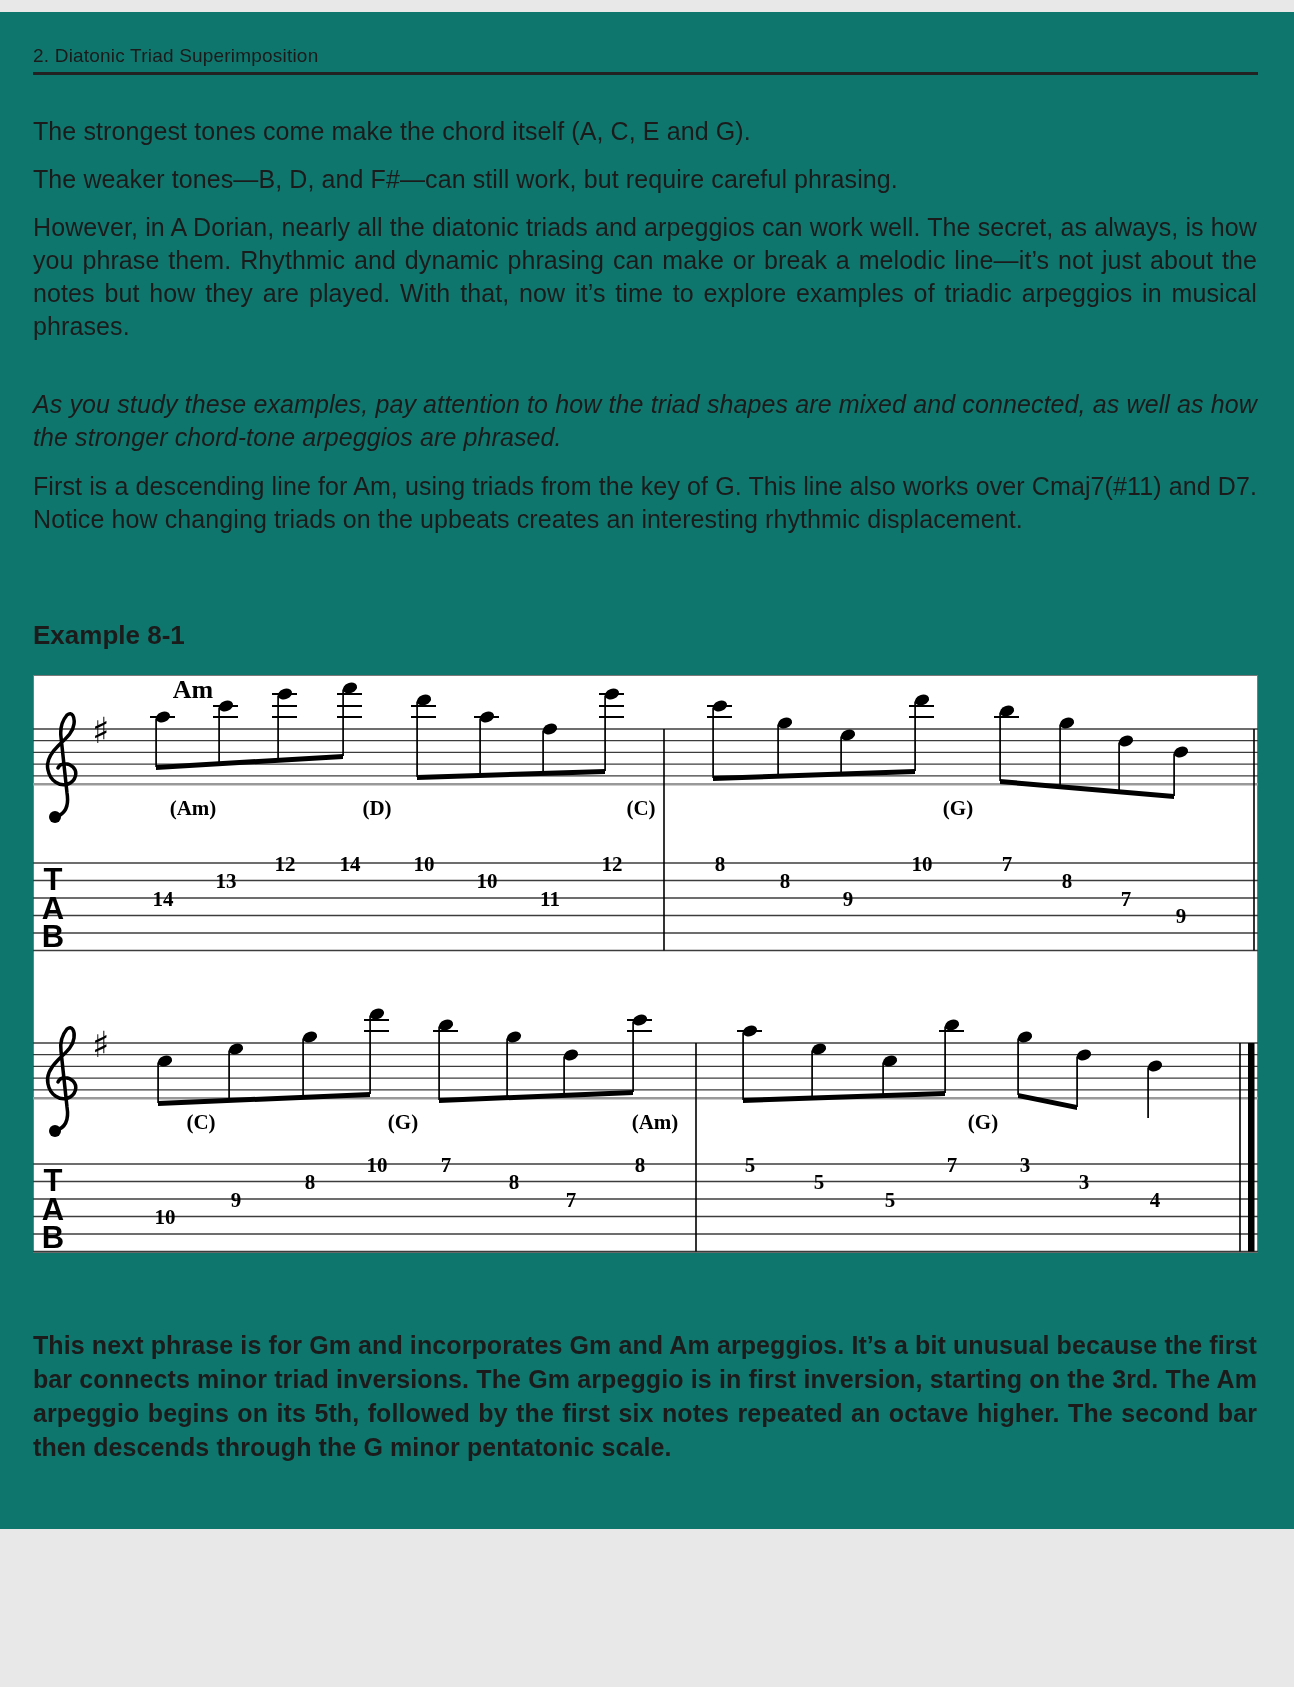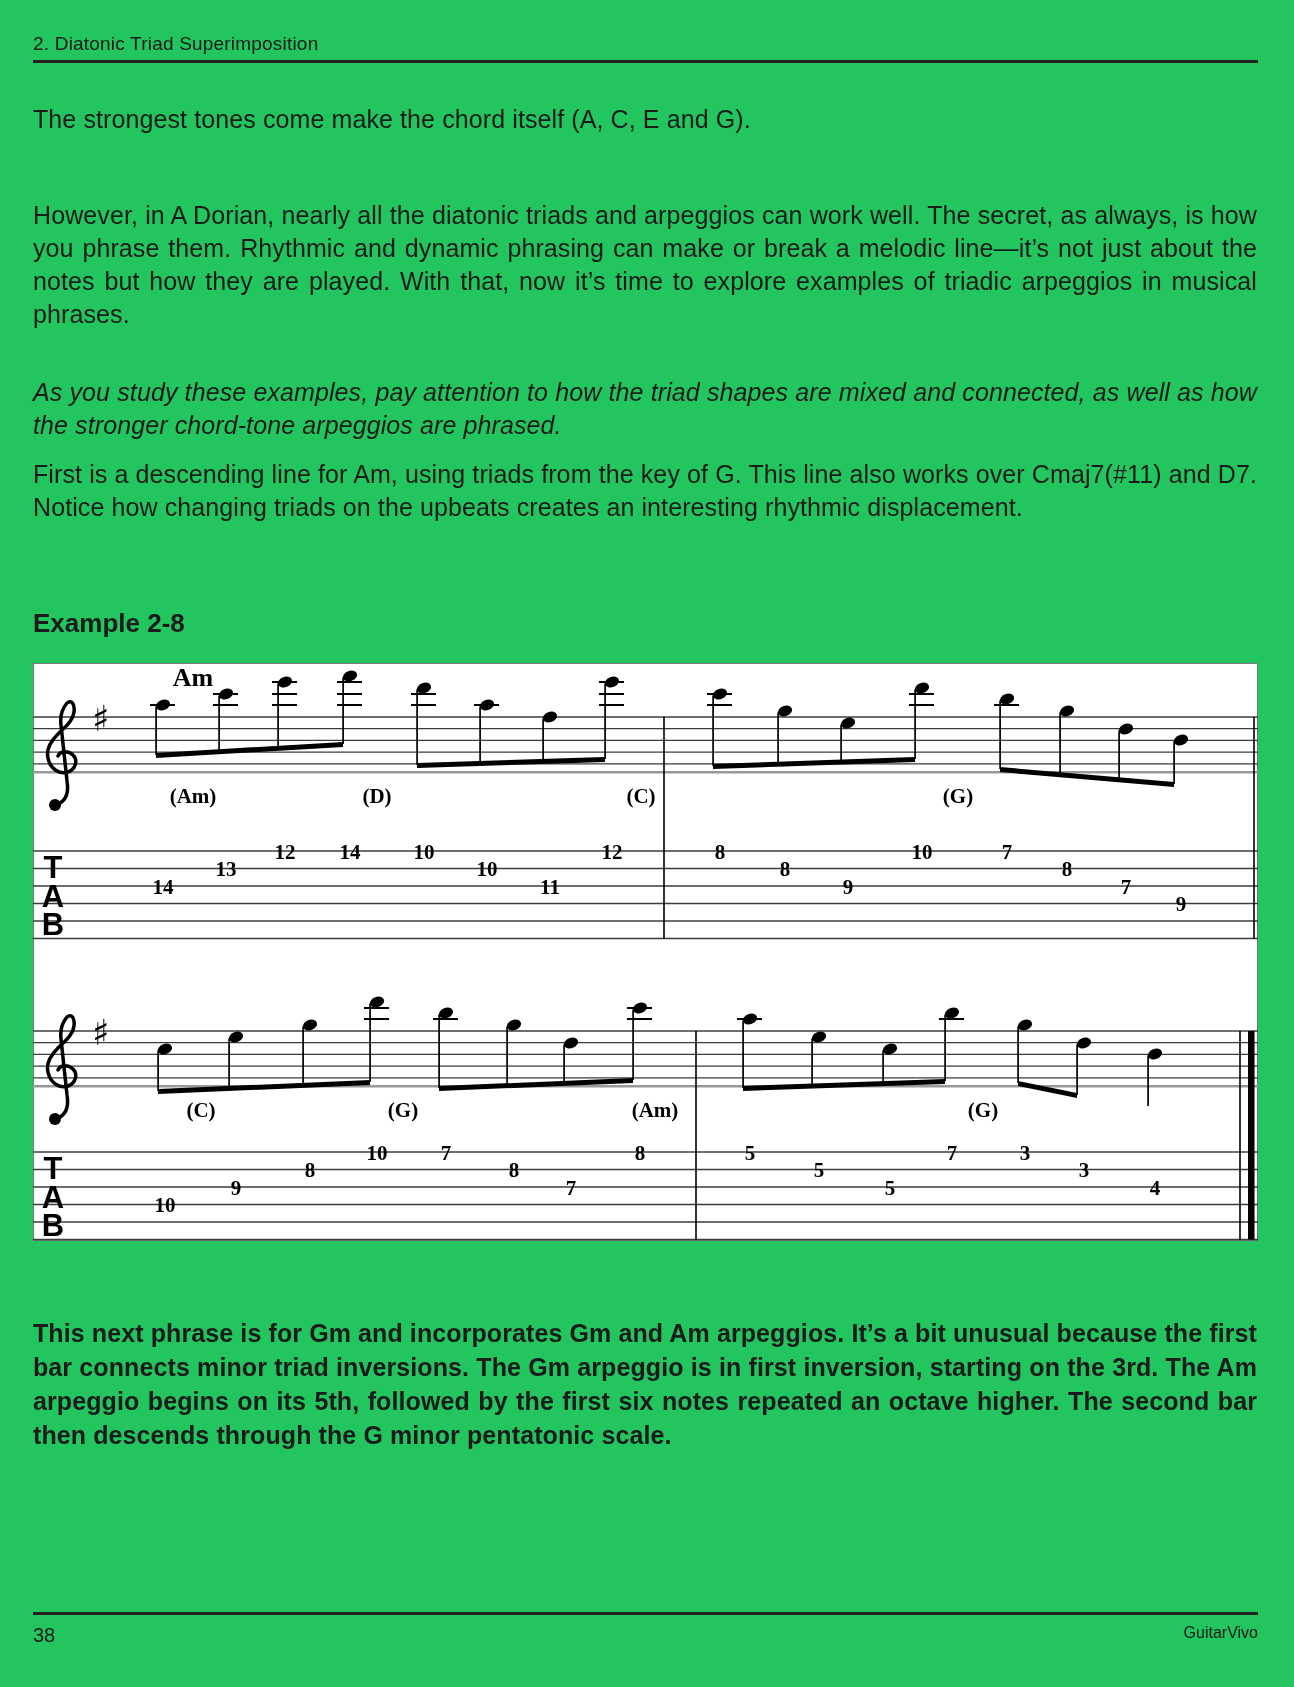--- a/index.html
+++ b/index.html
@@ -1,17 +1,17 @@
 <!DOCTYPE html>
 <html><head>
 <meta charset="utf-8">
 <style>
   html,body{margin:0;padding:0;background:#e8e8e8;}
-  .page{position:relative;width:1294px;height:1687px;background:#22c55e;
-        font-family:"Liberation Sans",sans-serif;color:#1b1b1b;overflow:hidden;}
+  .page{position:relative;width:1294px;height:1517px;background:#0f766e;
+        font-family:"Liberation Sans",sans-serif;color:#1b1b1b;overflow:hidden;margin-top:12px;}
   .abs{position:absolute;}
   .runhead{left:33px;top:33px;font-size:19px;letter-spacing:.2px;}
   .rule{left:33px;width:1225px;height:2.5px;background:#222;}
   .rule-top{top:60px;}
   .rule-bottom{top:1612px;}
   .body-par{left:33px;width:1224px;font-size:25px;line-height:33px;letter-spacing:.1px;}
   .just{text-align:justify;}
   .p1{top:103px;} .p2{top:151px;} .p3{top:199px;}
   .h1{left:33px;top:321px;width:1224px;text-align:center;font-size:33px;font-weight:700;letter-spacing:.2px;}
   .p4{top:376px;font-style:italic;} .p5{top:458px;}
@@ -28,27 +28,28 @@
   .sh{font:400 36px "DejaVu Sans",sans-serif;}
 </style>
 </head>
 <body>
 
 <div class="page">
   <div class="abs runhead">2. Diatonic Triad Superimposition</div>
   <div class="abs rule rule-top"></div>
 
   <div class="abs body-par p1">The strongest tones come make the chord itself (A, C, E and G).</div>
+  <div class="abs body-par p2">The weaker tones—B, D, and F#—can still work, but require careful phrasing.</div>
   <div class="abs body-par p3 just">However, in A Dorian, nearly all the diatonic triads and arpeggios can work well. The secret, as always, is how you phrase them. Rhythmic and dynamic phrasing can make or break a melodic line—it’s not just about the notes but how they are played. With that, now it’s time to explore examples of triadic arpeggios in musical phrases.</div>
 
 
   <div class="abs body-par p4 just">As you study these examples, pay attention to how the triad shapes are mixed and connected, as well as how the stronger chord-tone arpeggios are phrased.</div>
   <div class="abs body-par p5 just">First is a descending line for Am, using triads from the key of G. This line also works over Cmaj7(#11) and D7. Notice how changing triads on the upbeats creates an interesting rhythmic displacement.</div>
 
-  <div class="abs example">Example 2-8</div>
+  <div class="abs example">Example 8-1</div>
 
   <div class="abs notation" id="notation"><svg viewBox="0 0 1225 578" width="1225" height="578">
         <rect x="0.5" y="0.5" width="1224" height="577" fill="#fff" stroke="#7a7a7a" stroke-width="1"></rect>
         <line x1="0" y1="54" x2="1225" y2="54" stroke="#3c3c3c" stroke-width="1.3"></line>
         <line x1="0" y1="65.7" x2="1225" y2="65.7" stroke="#3c3c3c" stroke-width="1.3"></line>
         <line x1="0" y1="77.4" x2="1225" y2="77.4" stroke="#3c3c3c" stroke-width="1.3"></line>
         <line x1="0" y1="89.1" x2="1225" y2="89.1" stroke="#3c3c3c" stroke-width="1.3"></line>
         <line x1="0" y1="100.8" x2="1225" y2="100.8" stroke="#3c3c3c" stroke-width="1.3"></line>
         <line x1="0" y1="109.3" x2="1225" y2="109.3" stroke="#999999" stroke-width="2.4"></line>
         <line x1="0" y1="188" x2="1225" y2="188" stroke="#3c3c3c" stroke-width="1.3"></line>

